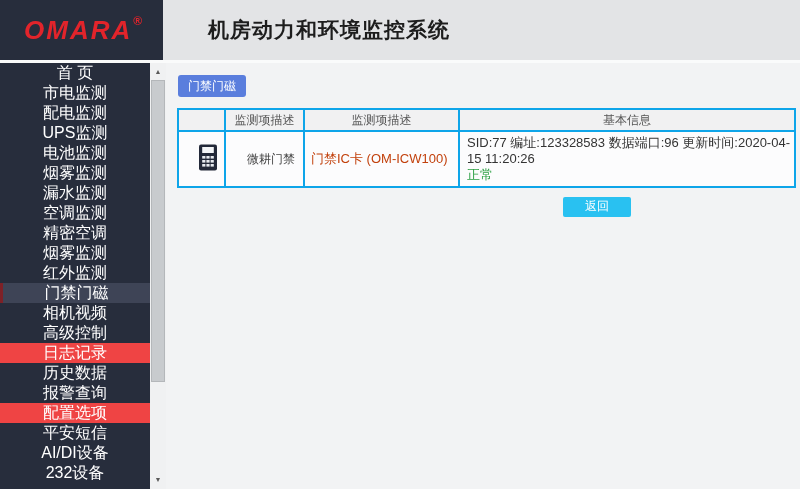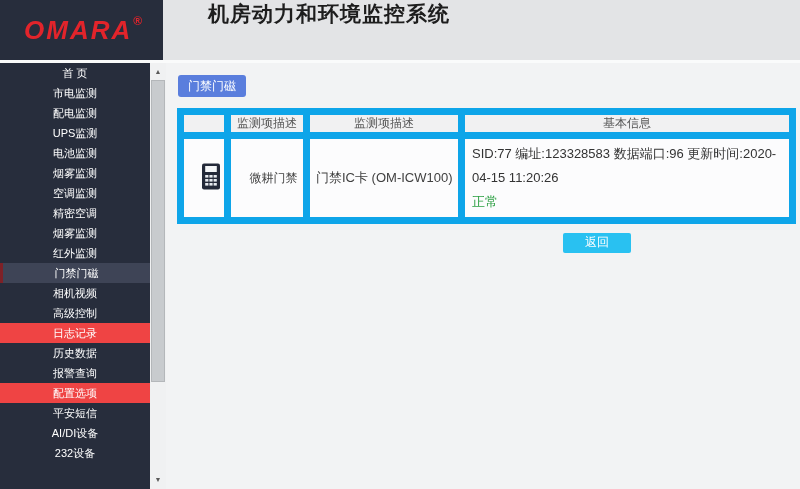--- a/index.html
+++ b/index.html
@@ -18,33 +18,33 @@
   }
   .logo-text {
     color: #e2242b; font-style: italic; font-weight: bold;
     font-size: 26px; letter-spacing: 2px; margin-left: 7px;
   }
   .logo-reg {
     color: #e2242b; font-size: 12px; font-weight: bold;
     align-self: flex-start; margin-top: 14px; margin-left: 1px;
   }
   .title-area {
-    flex: 1; background: #e3e4e6; display: flex; 
+    flex: 1; background: #e3e4e6; display: flex; align-items: center;
     padding-left: 45px;
   }
   .page-title { font-size: 21px; font-weight: 600; color: #1d1d1d; letter-spacing: 1px; }
 
   
   .body { flex: 1; display: flex; overflow: hidden; }
 
   
   .sidebar { width: 150px; flex-shrink: 0; background: #272d3c; padding-top: 0; }
   .side-item {
     height: 20px; line-height: 20px; text-align: center;
-    color: #ffffff; font-size: 11px; font-weight: 400; cursor: pointer;
+    color: #ffffff; font-size: 16px; font-weight: 400; cursor: pointer;
     white-space: nowrap; overflow: hidden;
   }
   .side-item.active-gray { background: #3e4456; border-left: 3px solid #7e2127; }
   .side-item.active-blue { background: #ef4444; }
 
   
   .scrollbar { width: 16px; flex-shrink: 0; background: #f0f1f2; position: relative; }
   .sb-arrow {
     position: absolute; left: 0; width: 16px; height: 16px;
     font-size: 7px; color: #5a5a5a; text-align: center; line-height: 16px;
@@ -62,33 +62,33 @@
   .section-btn {
     margin-left: 12px; height: 22px; padding: 0 10px;
     background: #5a7edd; color: #fff; border: none; border-radius: 3px;
     font-size: 12px; cursor: pointer;
     font-family: "Liberation Sans", "DejaVu Sans", sans-serif;
   }
   table {
     margin: 11px 4px 0 11px; width: calc(100% - 15px);
     border-collapse: collapse; table-layout: fixed; background: #fcfcfd;
   }
-  th, td { border: 7px solid #0ea5e9; }
+  th, td { border: 2px solid #0ea5e9; }
   th {
     height: 22px; background: #f1f1f2; color: #555;
     font-size: 12px; font-weight: 400;
   }
   td { height: 37px; padding-left: 13px; }
   .col-icon { width: 47px; }
   .col-desc { width: 79px; }
   .col-type { width: 155px; }
   td.icon-cell { text-align: center; vertical-align: middle; }
   td.desc-cell { text-align: center; font-size: 12px; color: #444; }
-  td.type-cell { font-size: 13px; color: #404040; padding-left: 6px; }
-  td.info-cell { padding: 3px 4px 3px 7px; font-size: 13px; color: #333; line-height: 24px; vertical-align: middle; }
+  td.type-cell { font-size: 13px; color: #c2410c; padding-left: 6px; }
+  td.info-cell { padding: 3px 4px 3px 7px; font-size: 13px; color: #333; line-height: 16px; vertical-align: middle; }
   .status-text { color: #2da044; }
 
   .back-row { margin-top: 8px; text-decoration: underline; }
   .back-btn {
     margin-left: 397px; width: 68px; height: 20px;
     background: #29c1f1; color: #fff; border: none; border-radius: 2px;
     font-size: 12px; cursor: pointer;
     font-family: "Liberation Sans", "DejaVu Sans", sans-serif;
   }
 </style>
@@ -116,20 +116,21 @@
         <div class="side-item">市电监测</div>
 
         <div class="side-item">配电监测</div>
 
         <div class="side-item">UPS监测</div>
 
         <div class="side-item">电池监测</div>
 
         <div class="side-item">烟雾监测</div>
 
+        <div class="side-item">漏水监测</div>
 
         <div class="side-item">空调监测</div>
 
         <div class="side-item">精密空调</div>
 
         <div class="side-item">烟雾监测</div>
 
         <div class="side-item">红外监测</div>
 
         <div class="side-item active-gray">门禁门磁</div>

